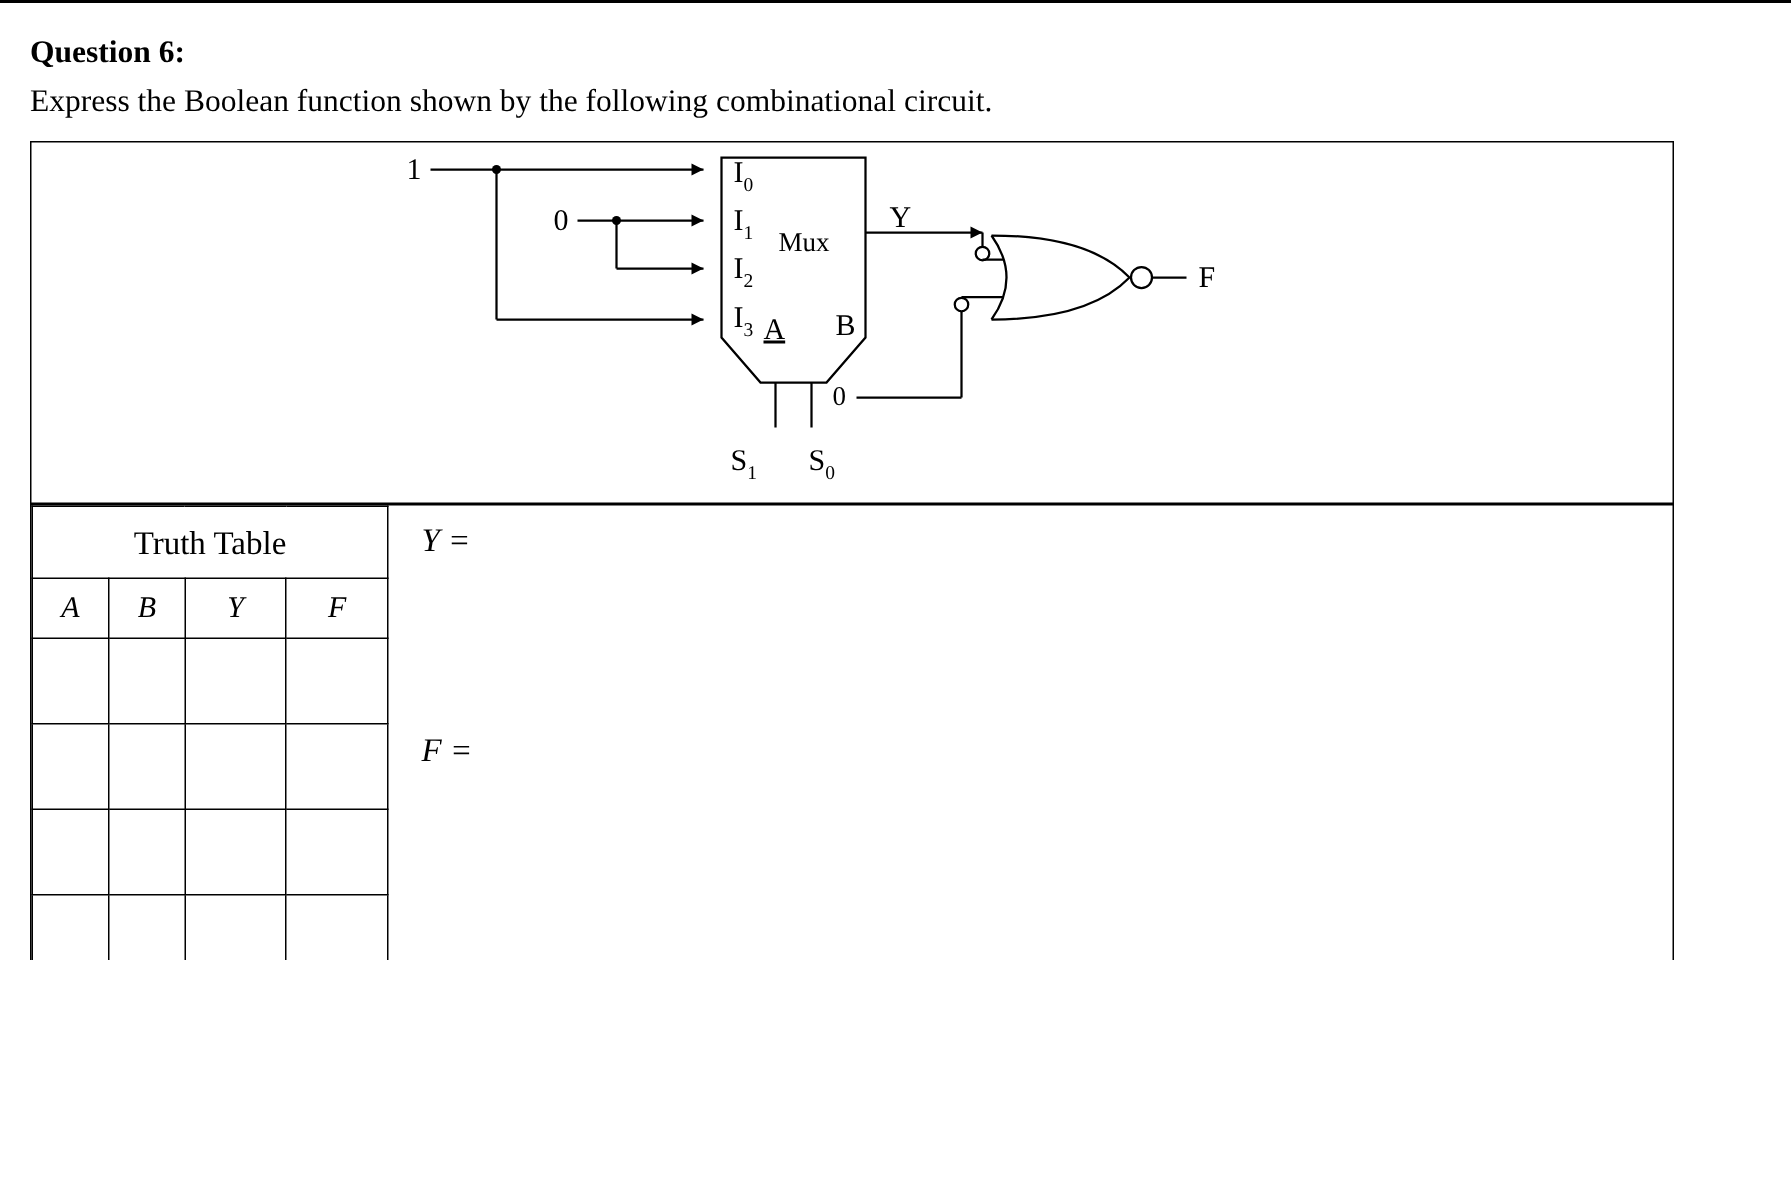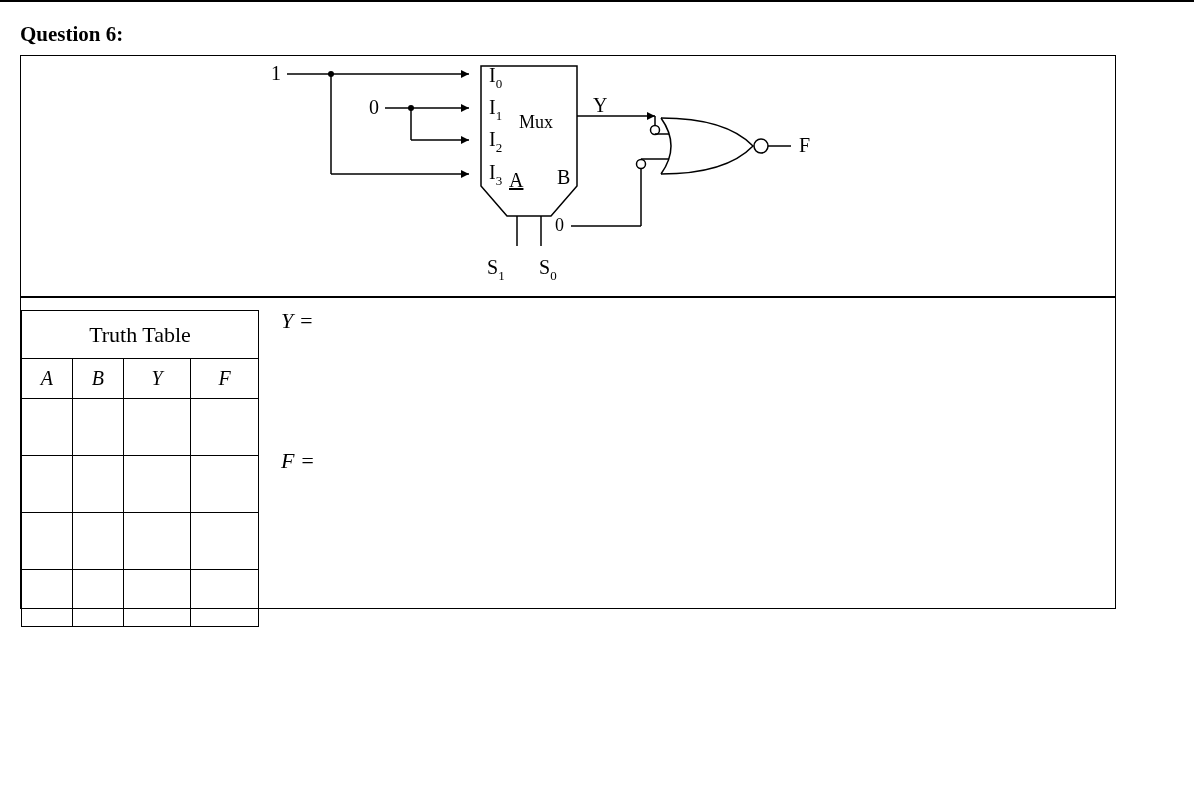--- a/index.html
+++ b/index.html
@@ -45,21 +45,21 @@
   .answer-box {
     border: 1px solid #000;
     width: 1094px;
     height: 310px;
     position: relative;
   }
   .truth-table {
     border-collapse: collapse;
     position: absolute;
     left: 0;
-    top: 12px;
+    top: 0;
   }
   .truth-table th, .truth-table td {
     border: 1px solid #000;
     text-align: center;
     font-weight: normal;
   }
   .truth-table .hdr {
     height: 48px;
     font-size: 22px;
   }
@@ -90,20 +90,21 @@
     font-style: italic;
     font-size: 22px;
   }
 </style>
 </head>
 <body>
 
 <div class="page">
 
   <div class="q-title">Question 6:</div>
+  <div class="q-text">Express the Boolean function shown by the following combinational circuit.</div>
 
   <div class="circuit-box">
     <svg class="circuit-svg" viewBox="0 0 1094 240">
 
       <path d="M460 10 L556 10 L556 130 L530 160 L486 160 L460 130 Z" fill="none" stroke="#000" stroke-width="1.5"></path>
 
       <text x="468" y="26" font-family="Times New Roman" font-size="20">
         <tspan>I</tspan><tspan dy="6" font-size="13">0</tspan>
       </text>
       <text x="468" y="58" font-family="Times New Roman" font-size="20">

